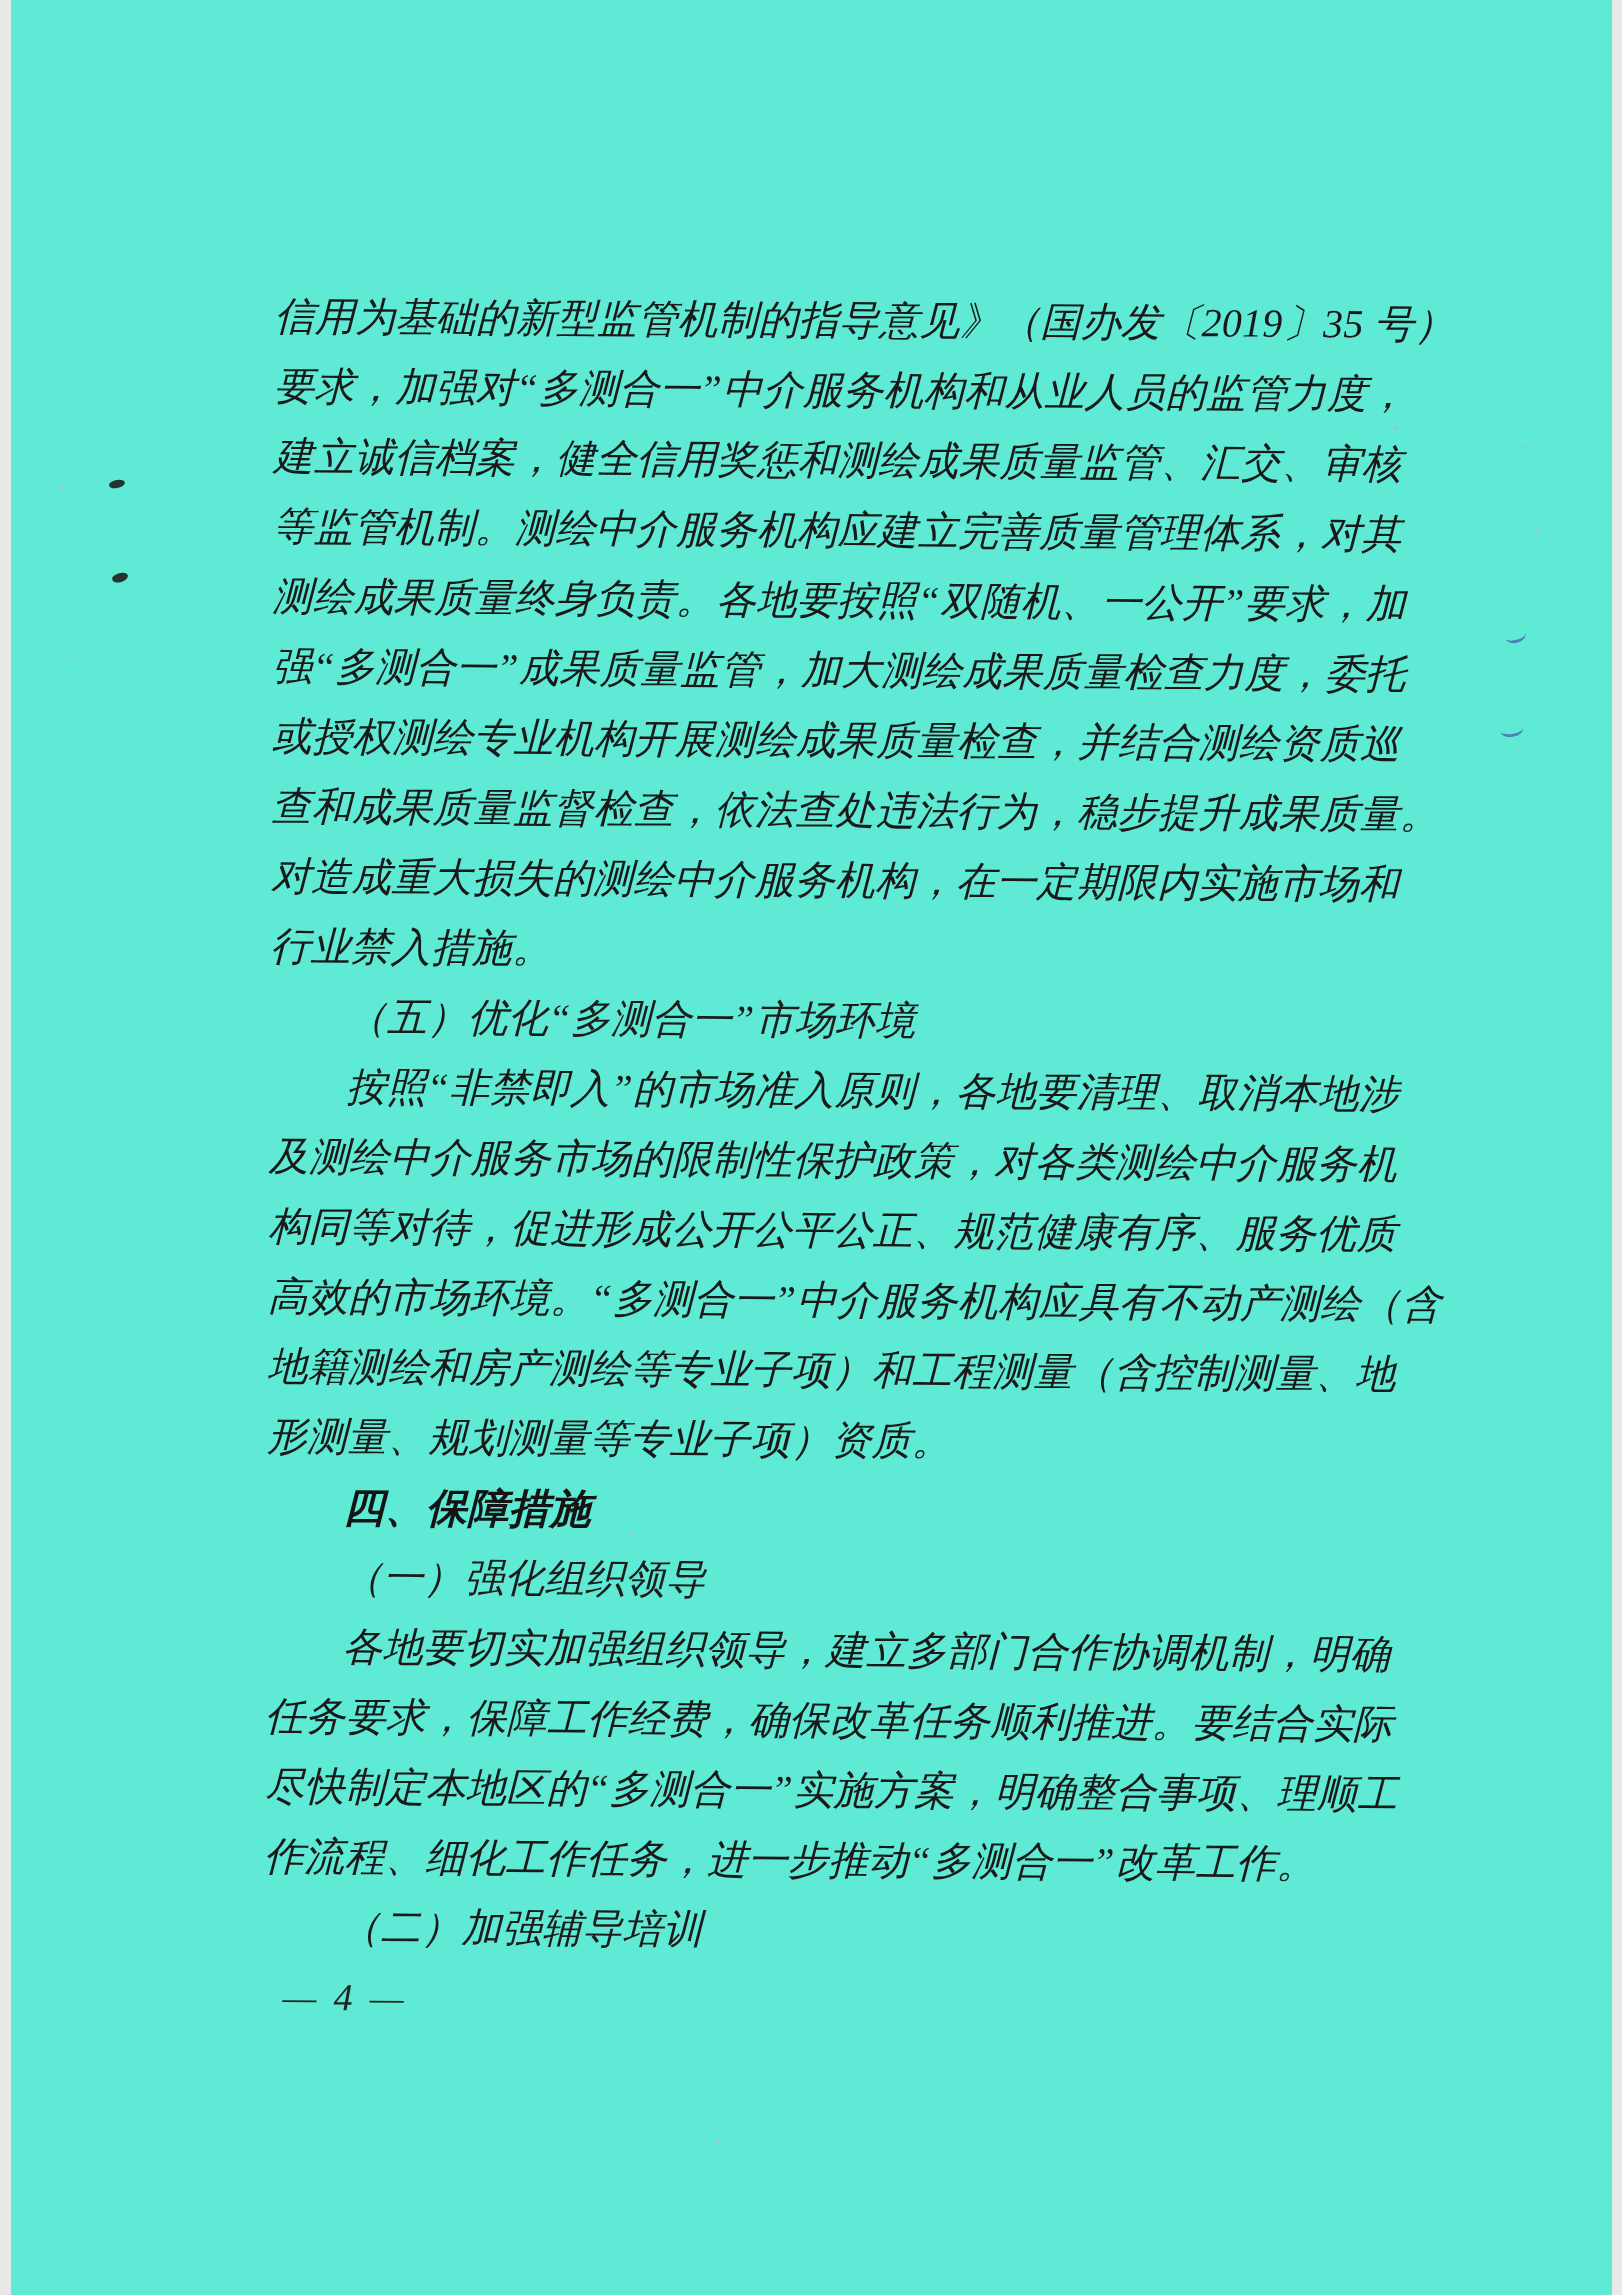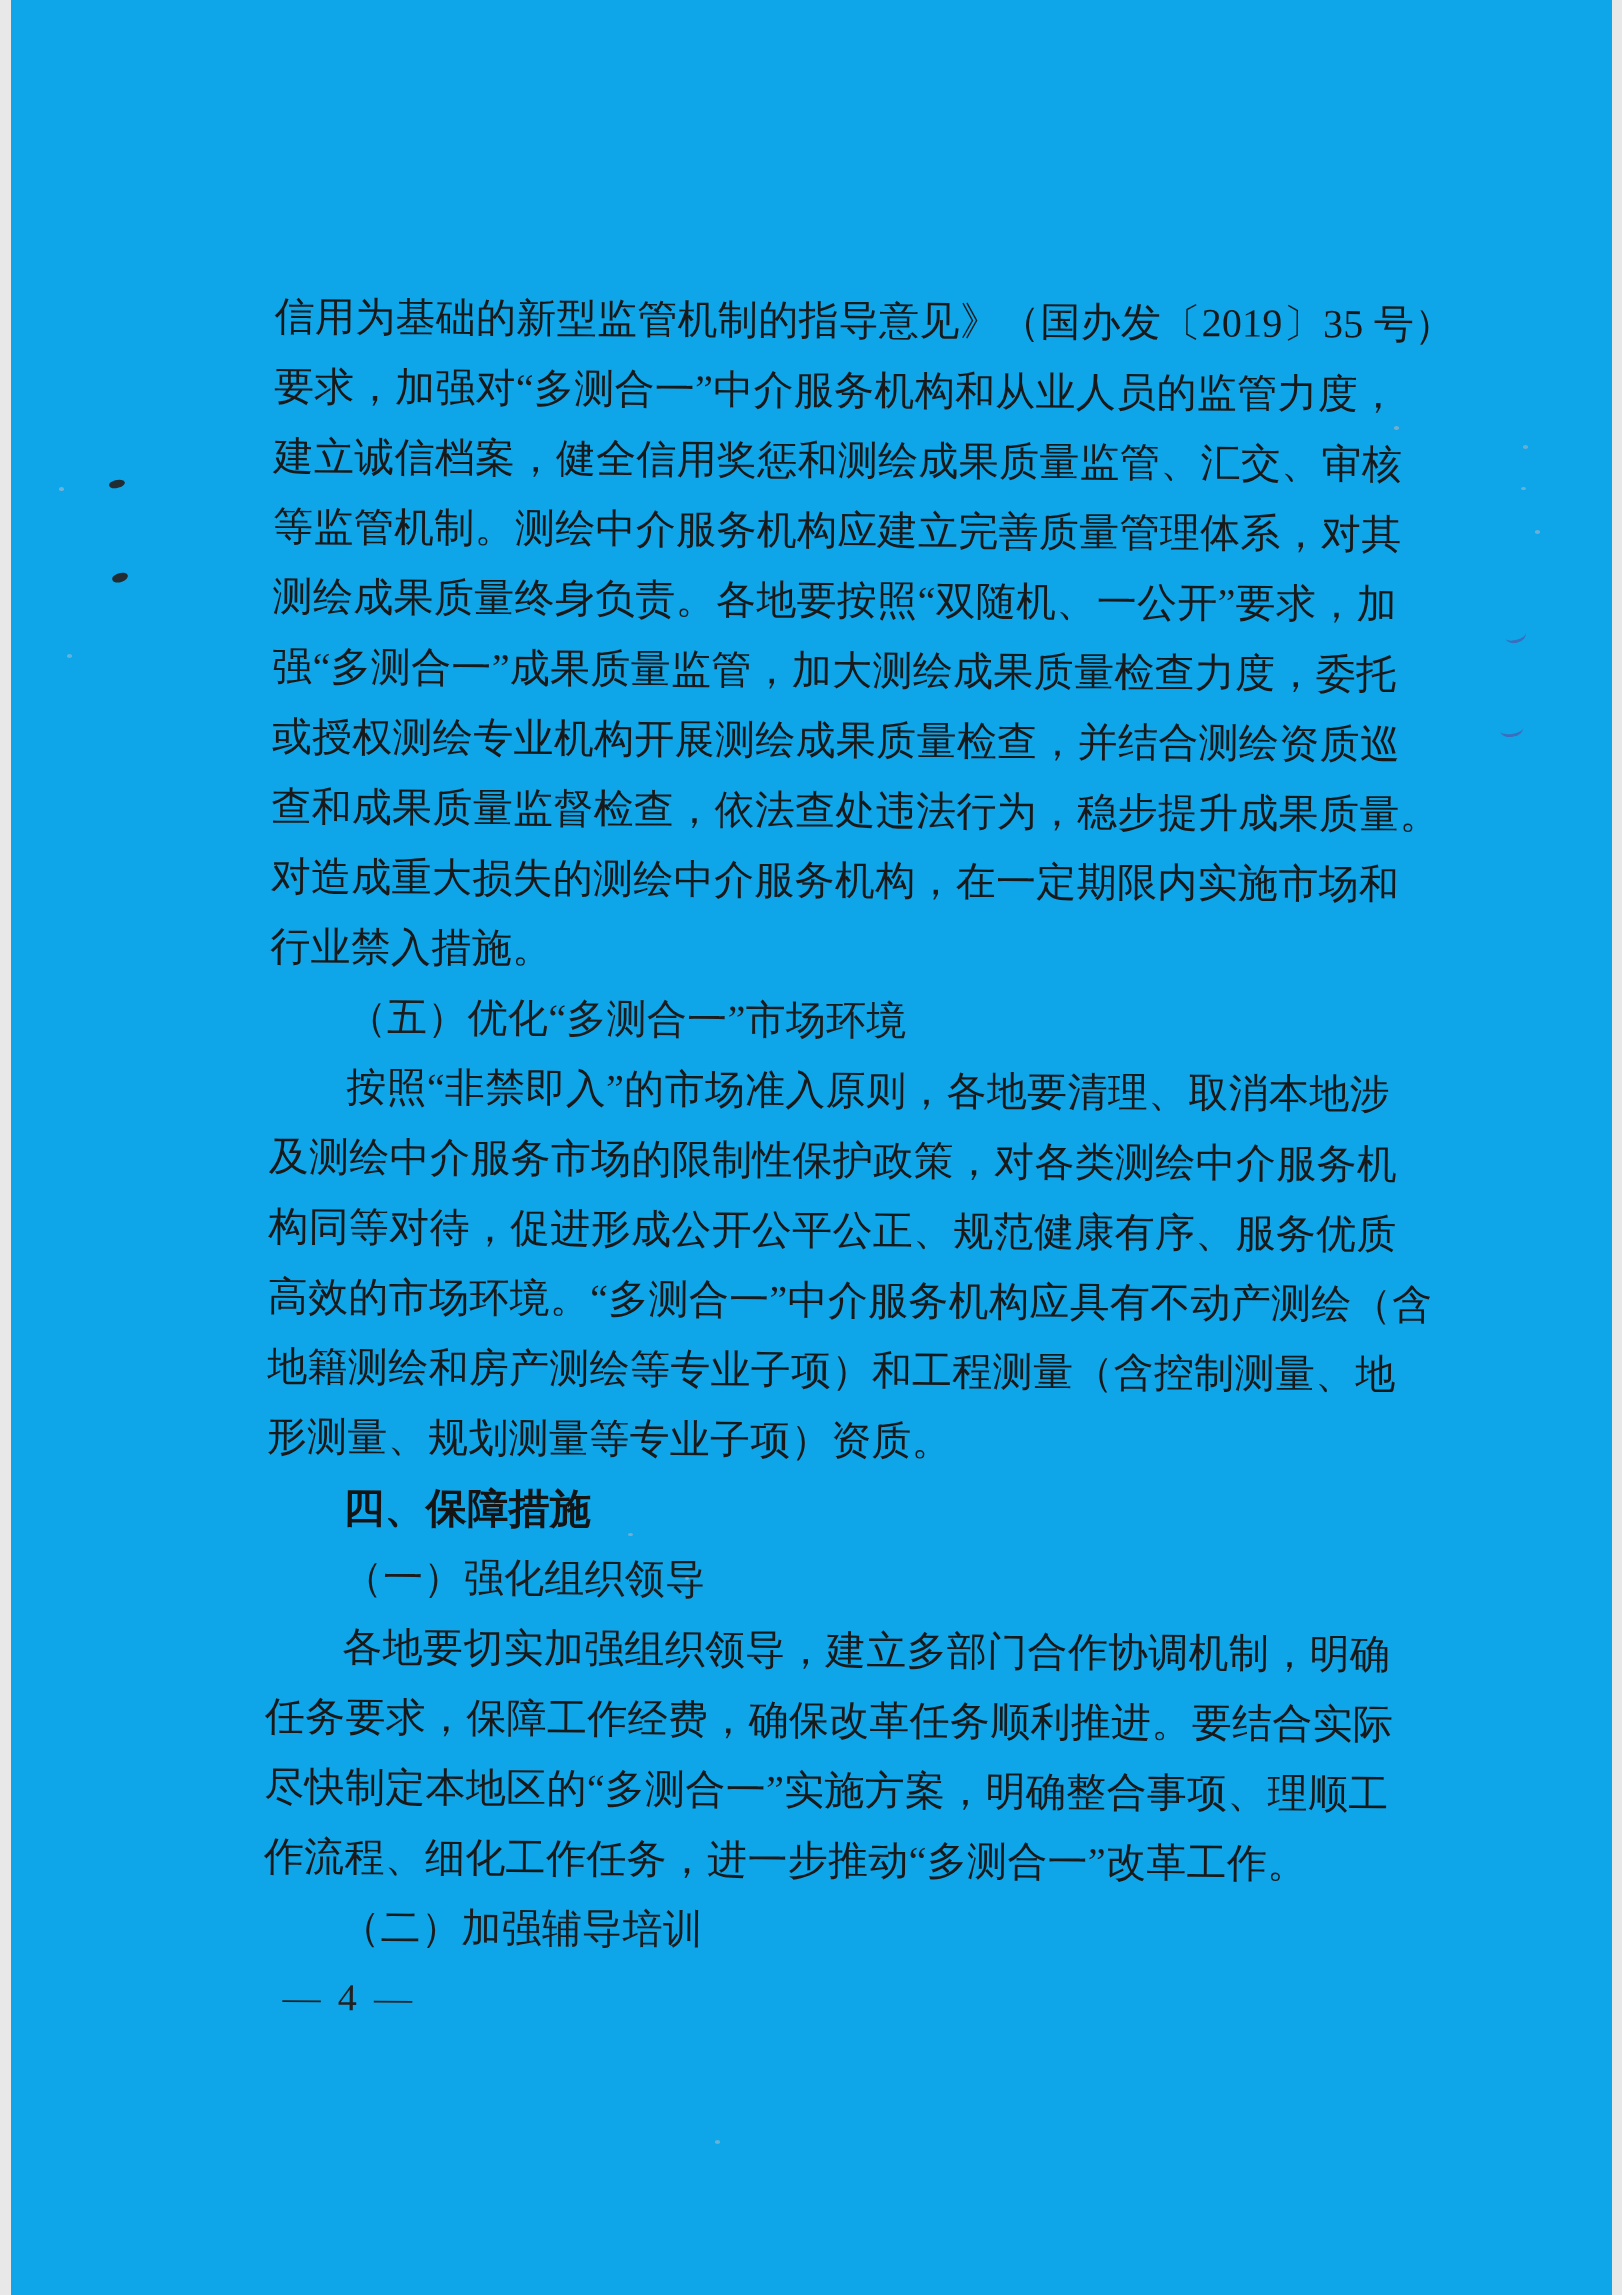--- a/index.html
+++ b/index.html
@@ -1,24 +1,25 @@
 <!DOCTYPE html>
 <html style="font-size:10.5px"><head>
 <meta charset="utf-8">
 <style>
   html,body{margin:0;padding:0;background:#e8e8e8;}
   .page{
     position:relative;
     width:1601px;
     height:2295px;
     margin:0 auto;
-    background:#0ea5e9;
+    background:#5eead4;
     overflow:hidden;
     font-family:"Liberation Serif","DejaVu Serif",serif;
     color:#1a1a1a;
+    font-style:italic;
   }
   
   .content{
     position:absolute;
     left:259px;
     top:285px;
     width:1127px;
     transform:rotate(0.4deg);
     transform-origin:40% 40%;
   }

